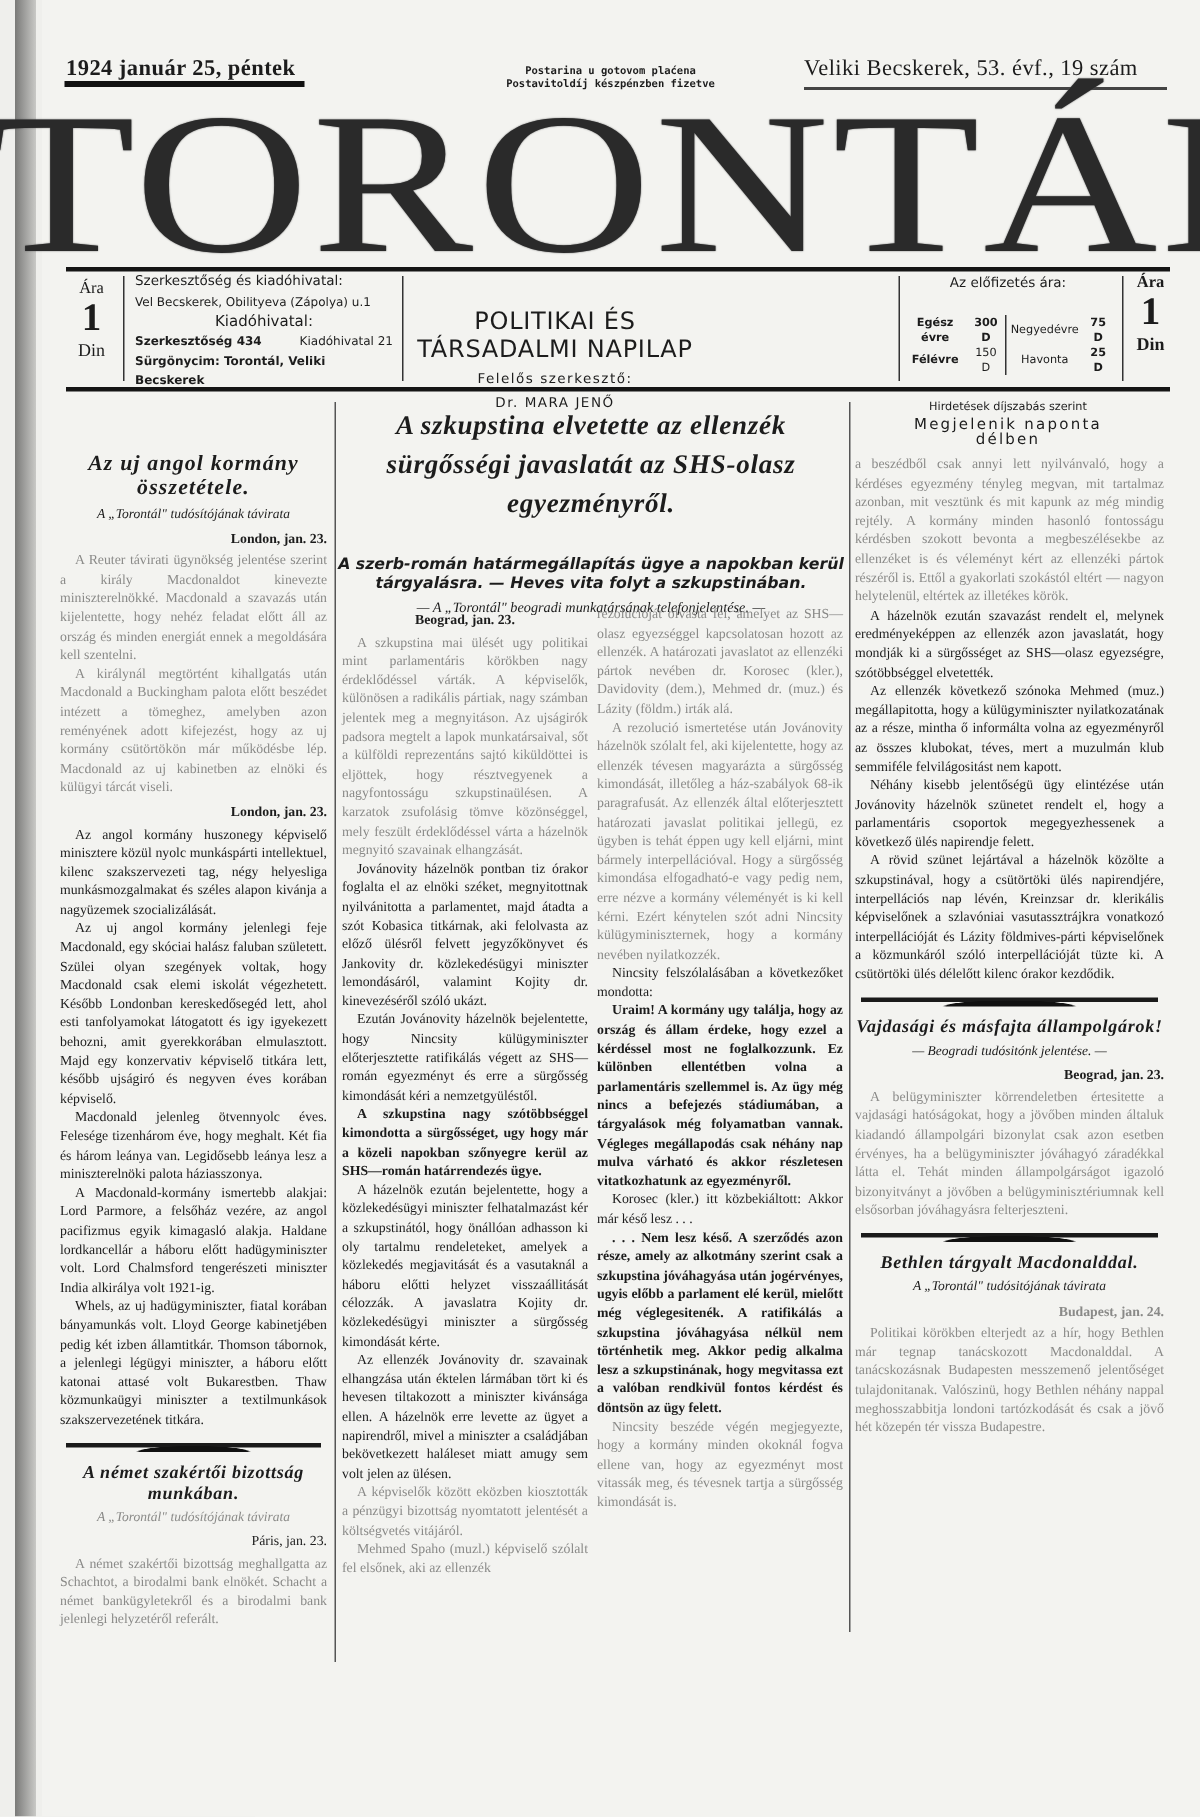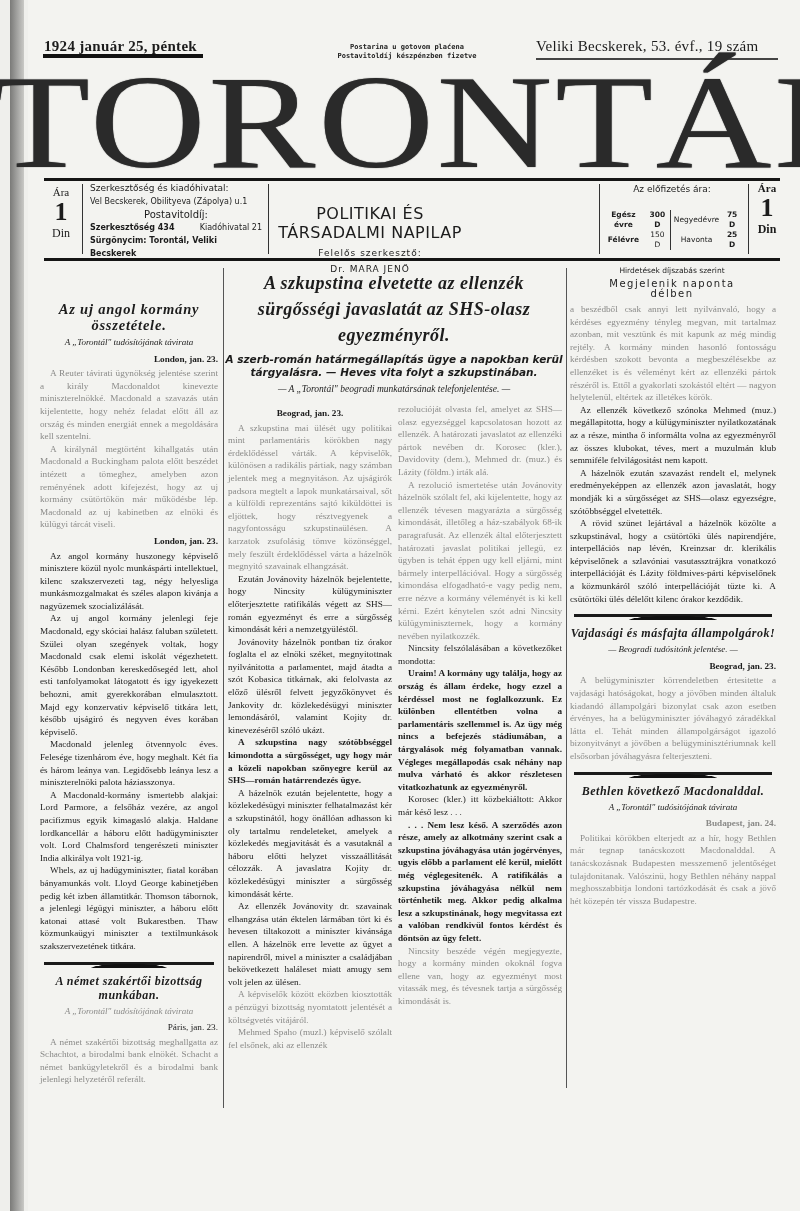--- a/index.html
+++ b/index.html
@@ -42,21 +42,21 @@
   .col h2 { margin:0; font-style:italic; font-weight:bold; text-align:center; font-size:14.5px; line-height:16px; letter-spacing:0.8px; }
   .col h3 { margin:0; font-style:italic; font-weight:bold; text-align:center; font-size:12px; line-height:14px; letter-spacing:0.5px; }
   .b { font-weight:bold; }
   .faint { color:#8a8a88; }
   .colrule { position:absolute; width:1px; background:#555; }
   .orn { height:9px; margin:6px 4px; background:
           radial-gradient(ellipse at 50% 100%, #111 0 30%, transparent 32%),
           linear-gradient(#1a1a1a,#1a1a1a) center/100% 3px no-repeat; }
   .headline { left:224px; top:270px; width:340px; text-align:center; }
   .headline h1 { margin:0; font-style:italic; font-weight:bold; font-size:18px; line-height:26px; letter-spacing:0.5px; }
-  .headline .deck { font-style:italic; font-weight:bold; font-size:10.5px; line-height:13px; margin-top:5px; font-family:"DejaVu Sans", sans-serif; }
+  .headline .deck { font-style:italic; font-weight:bold; font-size:10.5px; line-height:13px; margin-top:22px; font-family:"DejaVu Sans", sans-serif; }
   .headline .credit { font-style:italic; font-size:9.5px; margin-top:5px; }
 </style>
 </head>
 <body>
 
 <div class="edge"></div>
 <div class="page"></div>
 
 <div class="abs date">1924 január 25, péntek</div>
 <div class="abs date-rule"></div>
@@ -72,21 +72,21 @@
 <div class="abs info">
   <div class="box price" style="left:0;width:34px;top:6px;">
     <div class="ara">Ára</div>
     <div class="num">1</div>
     <div class="din">Din</div>
   </div>
   <div class="vline" style="left:38px;"></div>
   <div class="box office" style="left:46px;width:172px;top:2px;">
     <div style="font-size:9px;">Szerkesztőség és kiadóhivatal:</div>
     <div>Vel Becskerek, Obilityeva (Zápolya) u.1</div>
-    <div class="c">Postavitoldíj:</div>
+    <div class="c">Kiadóhivatal:</div>
     <div style="display:flex;justify-content:space-between;">
       <span class="b">Szerkesztőség 434</span>
       <span>Kiadóhivatal 21</span>
     </div>
     <div class="b">Sürgönycim: Torontál, Veliki Becskerek</div>
   </div>
   <div class="vline" style="left:224px;"></div>
   <div class="box subtitle" style="left:226px;width:200px;">
     <div class="t">POLITIKAI ÉS TÁRSADALMI NAPILAP</div>
     <div class="e">Felelős szerkesztő:</div>
@@ -147,46 +147,47 @@
 
 <div class="abs headline">
   <h1>A szkupstina elvetette az ellenzék sürgősségi javaslatát az SHS-olasz egyezményről.</h1>
   <div class="deck">A szerb-román határmegállapítás ügye a napokban kerül tárgyalásra. — Heves vita folyt a szkupstinában.</div>
   <div class="credit">— A „Torontál" beogradi munkatársának telefonjelentése. —</div>
 </div>
 
 <div class="col" style="left:228px;top:370px;width:164px;">
   <div class="dl" style="text-align:center;">Beograd, jan. 23.</div>
   <p class="faint">A szkupstina mai ülését ugy politikai mint parlamentáris körökben nagy érdeklődéssel várták. A képviselők, különösen a radikális pártiak, nagy számban jelentek meg a megnyitáson. Az ujságirók padsora megtelt a lapok munkatársaival, sőt a külföldi reprezentáns sajtó kiküldöttei is eljöttek, hogy résztvegyenek a nagyfontosságu szkupstinaülésen. A karzatok zsufolásig tömve közönséggel, mely feszült érdeklődéssel várta a házelnök megnyitó szavainak elhangzását.</p>
+  <p>Jovánovity házelnök pontban tiz órakor foglalta el az elnöki széket, megnyitottnak nyilvánitotta a parlamentet, majd átadta a szót Kobasica titkárnak, aki felolvasta az előző ülésről felvett jegyzőkönyvet és Jankovity dr. közlekedésügyi miniszter lemondásáról, valamint Kojity dr. kinevezéséről szóló ukázt.</p>
   <p>Ezután Jovánovity házelnök bejelentette, hogy Nincsity külügyminiszter előterjesztette ratifikálás végett az SHS—román egyezményt és erre a sürgősség kimondását kéri a nemzetgyüléstől.</p>
-  <p>Jovánovity házelnök pontban tiz órakor foglalta el az elnöki széket, megnyitottnak nyilvánitotta a parlamentet, majd átadta a szót Kobasica titkárnak, aki felolvasta az előző ülésről felvett jegyzőkönyvet és Jankovity dr. közlekedésügyi miniszter lemondásáról, valamint Kojity dr. kinevezéséről szóló ukázt.</p>
   <p class="b">A szkupstina nagy szótöbbséggel kimondotta a sürgősséget, ugy hogy már a közeli napokban szőnyegre kerül az SHS—román határrendezés ügye.</p>
   <p>A házelnök ezután bejelentette, hogy a közlekedésügyi miniszter felhatalmazást kér a szkupstinától, hogy önállóan adhasson ki oly tartalmu rendeleteket, amelyek a közlekedés megjavitását és a vasutaknál a háboru előtti helyzet visszaállitását célozzák. A javaslatra Kojity dr. közlekedésügyi miniszter a sürgősség kimondását kérte.</p>
   <p>Az ellenzék Jovánovity dr. szavainak elhangzása után éktelen lármában tört ki és hevesen tiltakozott a miniszter kivánsága ellen. A házelnök erre levette az ügyet a napirendről, mivel a miniszter a családjában bekövetkezett haláleset miatt amugy sem volt jelen az ülésen.</p>
   <p class="faint">A képviselők között eközben kiosztották a pénzügyi bizottság nyomtatott jelentését a költségvetés vitájáról.</p>
   <p class="faint">Mehmed Spaho (muzl.) képviselő szólalt fel elsőnek, aki az ellenzék</p>
 </div>
 <div class="col" style="left:398px;top:370px;width:164px;">
   <p class="faint" style="text-indent:0;">rezolucióját olvasta fel, amelyet az SHS—olasz egyezséggel kapcsolatosan hozott az ellenzék. A határozati javaslatot az ellenzéki pártok nevében dr. Korosec (kler.), Davidovity (dem.), Mehmed dr. (muz.) és Lázity (földm.) irták alá.</p>
   <p class="faint">A rezolució ismertetése után Jovánovity házelnök szólalt fel, aki kijelentette, hogy az ellenzék tévesen magyarázta a sürgősség kimondását, illetőleg a ház-szabályok 68-ik paragrafusát. Az ellenzék által előterjesztett határozati javaslat politikai jellegü, ez ügyben is tehát éppen ugy kell eljárni, mint bármely interpellációval. Hogy a sürgősség kimondása elfogadható-e vagy pedig nem, erre nézve a kormány véleményét is ki kell kérni. Ezért kénytelen szót adni Nincsity külügyminiszternek, hogy a kormány nevében nyilatkozzék.</p>
   <p>Nincsity felszólalásában a következőket mondotta:</p>
   <p class="b">Uraim! A kormány ugy találja, hogy az ország és állam érdeke, hogy ezzel a kérdéssel most ne foglalkozzunk. Ez különben ellentétben volna a parlamentáris szellemmel is. Az ügy még nincs a befejezés stádiumában, a tárgyalások még folyamatban vannak. Végleges megállapodás csak néhány nap mulva várható és akkor részletesen vitatkozhatunk az egyezményről.</p>
   <p>Korosec (kler.) itt közbekiáltott: Akkor már késő lesz . . .</p>
   <p class="b">. . . Nem lesz késő. A szerződés azon része, amely az alkotmány szerint csak a szkupstina jóváhagyása után jogérvényes, ugyis előbb a parlament elé kerül, mielőtt még véglegesitenék. A ratifikálás a szkupstina jóváhagyása nélkül nem történhetik meg. Akkor pedig alkalma lesz a szkupstinának, hogy megvitassa ezt a valóban rendkivül fontos kérdést és döntsön az ügy felett.</p>
   <p class="faint">Nincsity beszéde végén megjegyezte, hogy a kormány minden okoknál fogva ellene van, hogy az egyezményt most vitassák meg, és tévesnek tartja a sürgősség kimondását is.</p>
 </div>
 
 <div class="col" style="left:570px;top:270px;width:206px;">
   <p class="faint" style="text-indent:0;">a beszédből csak annyi lett nyilvánvaló, hogy a kérdéses egyezmény tényleg megvan, mit tartalmaz azonban, mit vesztünk és mit kapunk az még mindig rejtély. A kormány minden hasonló fontosságu kérdésben szokott bevonta a megbeszélésekbe az ellenzéket is és véleményt kért az ellenzéki pártok részéről is. Ettől a gyakorlati szokástól eltért — nagyon helytelenül, eltértek az illetékes körök.</p>
+  <p>A házelnök ezután szavazást rendelt el, melynek eredményeképpen az ellenzék azon javaslatát, hogy mondják ki a sürgősséget az SHS—olasz egyezségre, szótöbbséggel elvetették.</p>
   <p>Az ellenzék következő szónoka Mehmed (muz.) megállapitotta, hogy a külügyminiszter nyilatkozatának az a része, mintha ő informálta volna az egyezményről az összes klubokat, téves, mert a muzulmán klub semmiféle felvilágositást nem kapott.</p>
-  <p>A házelnök ezután szavazást rendelt el, melynek eredményeképpen az ellenzék azon javaslatát, hogy mondják ki a sürgősséget az SHS—olasz egyezségre, szótöbbséggel elvetették.</p>
+  <p>Néhány kisebb jelentőségü ügy elintézése után Jovánovity házelnök szünetet rendelt el, hogy a parlamentáris csoportok megegyezhessenek a következő ülés napirendje felett.</p>
   <p>A rövid szünet lejártával a házelnök közölte a szkupstinával, hogy a csütörtöki ülés napirendjére, interpellációs nap lévén, Kreinzsar dr. klerikális képviselőnek a szlavóniai vasutassztrájkra vonatkozó interpellációját és Lázity földmives-párti képviselőnek a közmunkáról szóló interpellációját tüzte ki. A csütörtöki ülés délelőtt kilenc órakor kezdődik.</p>
   <div class="orn"></div>
   <h3>Vajdasági és másfajta állampolgárok!</h3>
   <div class="byline">— Beogradi tudósitónk jelentése. —</div>
   <div class="dl">Beograd, jan. 23.</div>
   <p class="faint">A belügyminiszter körrendeletben értesitette a vajdasági hatóságokat, hogy a jövőben minden általuk kiadandó állampolgári bizonylat csak azon esetben érvényes, ha a belügyminiszter jóváhagyó záradékkal látta el. Tehát minden állampolgárságot igazoló bizonyitványt a jövőben a belügyminisztériumnak kell elsősorban jóváhagyásra felterjeszteni.</p>
   <div class="orn"></div>
-  <h3>Bethlen következő Macdonalddal.</h3>
+  <h3>Bethlen tárgyalt Macdonalddal.</h3>
   <div class="byline">A „Torontál" tudósitójának távirata</div>
   <div class="dl faint">Budapest, jan. 24.</div>
   <p class="faint">Politikai körökben elterjedt az a hír, hogy Bethlen már tegnap tanácskozott Macdonalddal. A tanácskozásnak Budapesten messzemenő jelentőséget tulajdonitanak. Valószinü, hogy Bethlen néhány nappal meghosszabbitja londoni tartózkodását és csak a jövő hét közepén tér vissza Budapestre.</p>
 </div>
 
 </body></html>

